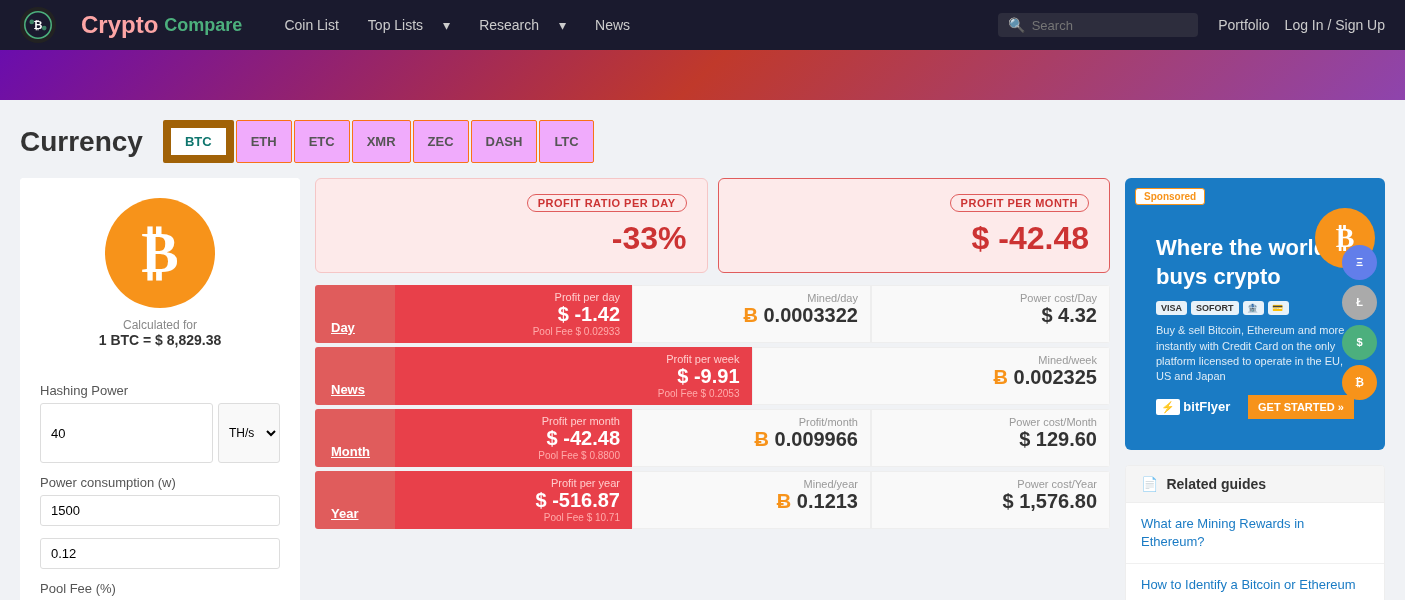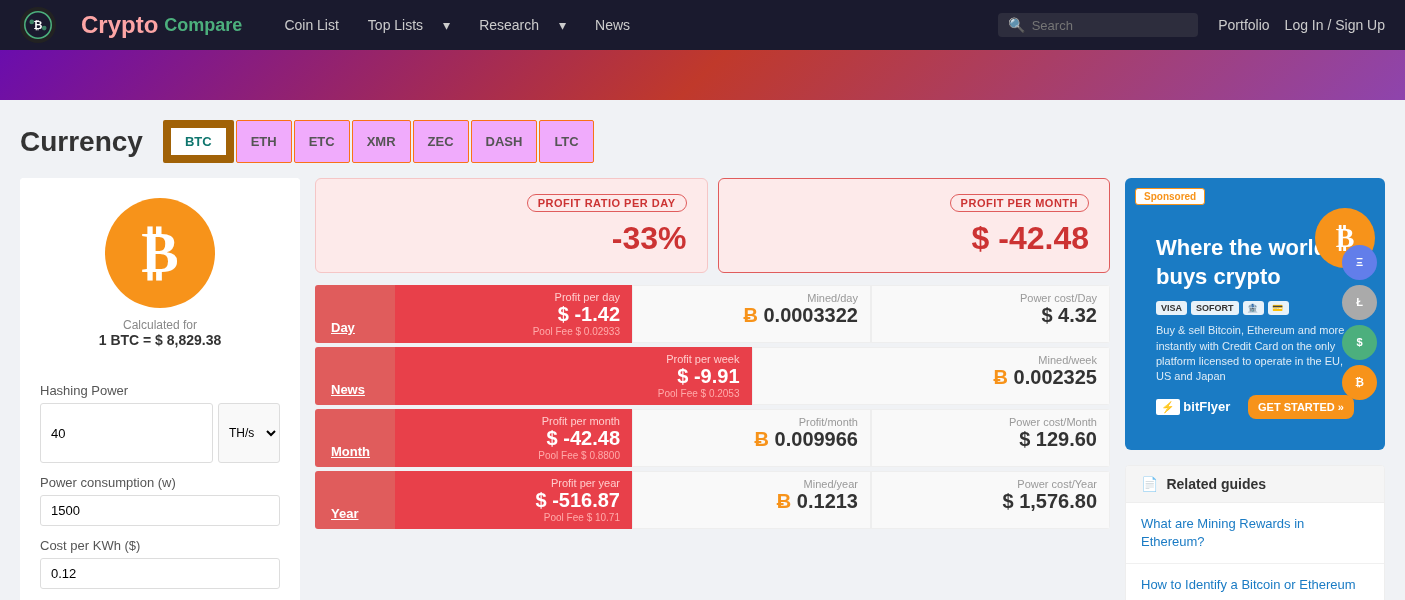--- a/index.html
+++ b/index.html
@@ -338,21 +338,21 @@
     .payment-icons { display: flex; gap: 4px; margin-bottom: 8px; flex-wrap: wrap; }
     .payment-icon { background: rgba(255,255,255,0.9); border-radius: 3px; padding: 2px 5px; font-size: 9px; font-weight: bold; color: #333; }
     .ad-description { font-size: 11px; color: rgba(255,255,255,0.85); margin-bottom: 10px; line-height: 1.4; }
     .bitflyer-row { display: flex; align-items: center; justify-content: space-between; margin-top: 10px; }
     .bitflyer-logo { color: #fff; font-size: 13px; font-weight: bold; }
     .get-started-btn {
       background: #f7931a;
       color: #fff;
       border: none;
       padding: 6px 10px;
-      border-radius: 8px;
+      border-radius: 0;
       font-size: 11px;
       font-weight: bold;
       cursor: pointer;
     }
     .ad-crypto-icons {
       position: absolute;
       right: 8px; bottom: 50px;
       display: flex; flex-direction: column; gap: 5px;
     }
     .crypto-circle {
@@ -466,21 +466,20 @@
           <select class="form-select">
             <option>TH/s</option>
             <option>GH/s</option>
             <option>MH/s</option>
           </select>
         </div>
         <label class="form-label">Power consumption (w)</label>
         <div class="form-row">
           <input class="form-input" type="text" value="1500" style="">
         </div>
-        <label class="form-label">Cost per KWh ($)</label>
         <div class="form-row">
           <input class="form-input" type="text" value="0.12" style="">
         </div>
         <label class="form-label">Pool Fee (%)</label>
         <div class="form-row">
           <input class="form-input" type="text" value="1" style="">
         </div>
       </div>
     </div>
 

